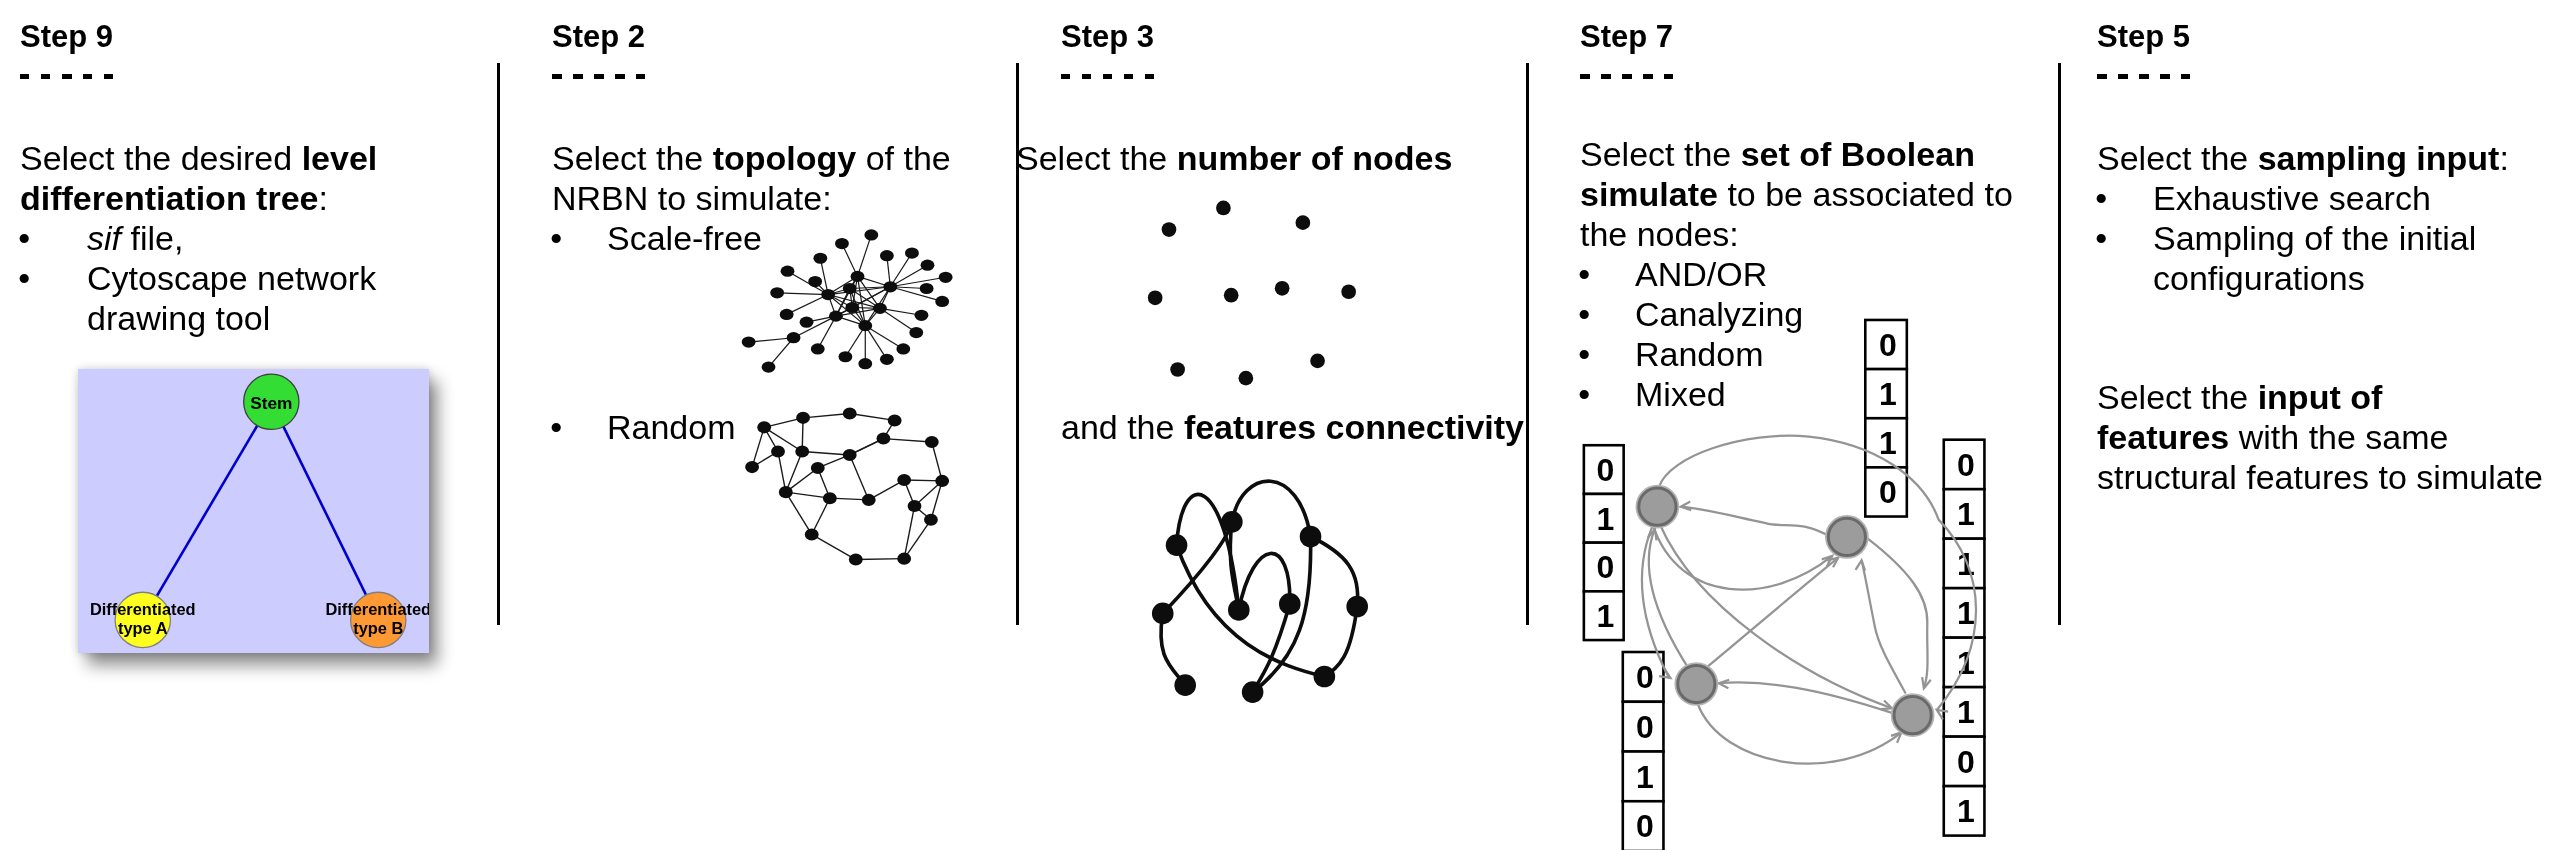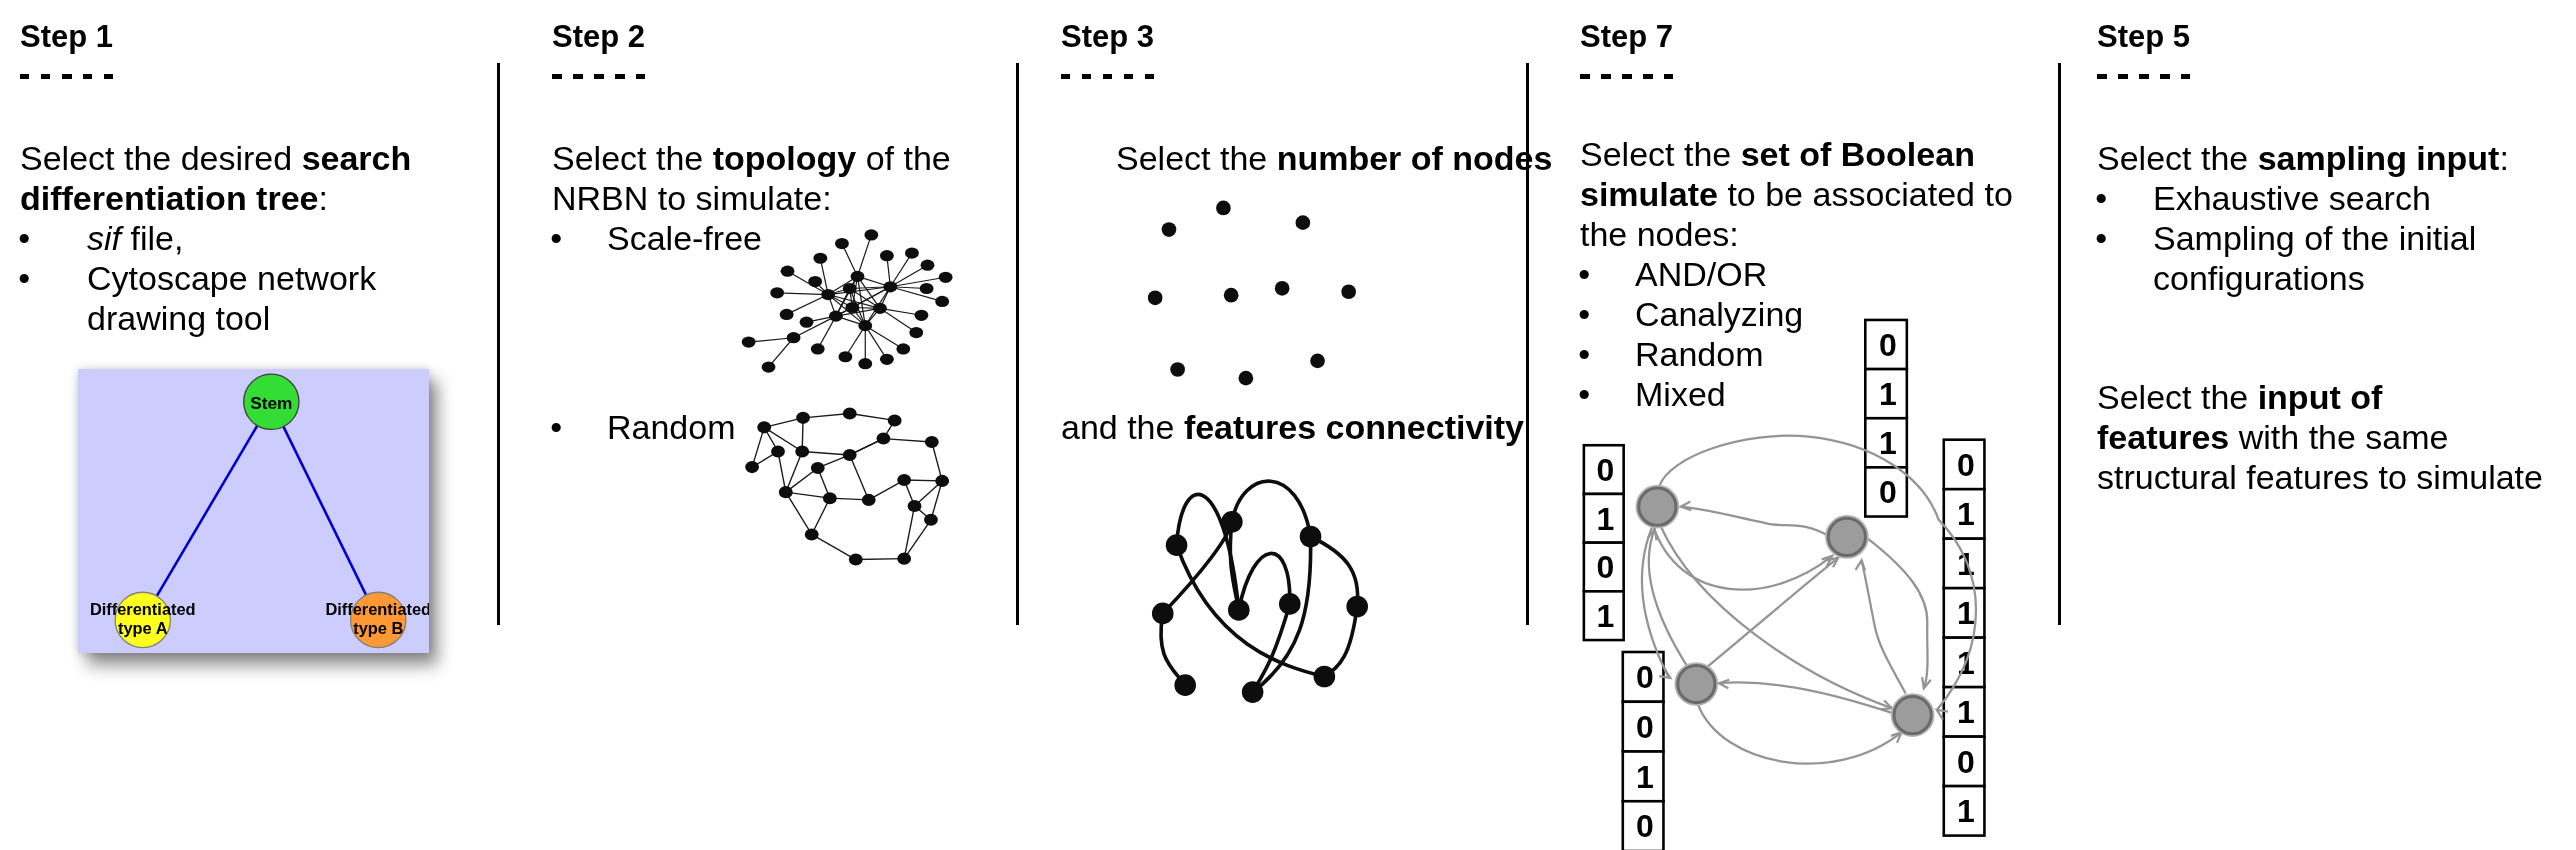--- a/index.html
+++ b/index.html
@@ -7,46 +7,46 @@
 .sep{position:absolute;top:63px;width:3px;height:562px;background:#000}
 .body{position:absolute;font-size:34px;line-height:40px;white-space:nowrap}
 .li{position:relative}
 .m{position:absolute}
 b{font-weight:bold}
 </style></head><body>
 <div class="sep" style="left:497px"></div>
 <div class="sep" style="left:1016px"></div>
 <div class="sep" style="left:1526px"></div>
 <div class="sep" style="left:2058px"></div>
-<div class="h" style="left:20px">Step 1</div>
+<div class="h" style="left:20px">Step 9</div>
 <div class="h" style="left:552px">Step 2</div>
 <div class="h" style="left:1061px">Step 3</div>
 <div class="h" style="left:1580px">Step 7</div>
 <div class="h" style="left:2097px">Step 5</div>
 <div class="dash" style="left:20px"></div>
 <div class="dash" style="left:552px"></div>
 <div class="dash" style="left:1061px"></div>
 <div class="dash" style="left:1580px"></div>
 <div class="dash" style="left:2097px"></div>
 
 <div class="body" style="left:20px;top:138px">
-Select the desired <b>search</b><br><b>differentiation tree</b>:
+Select the desired <b>level</b><br><b>differentiation tree</b>:
 <div class="li" style="padding-left:67px"><span class="m" style="left:-1.7px">•</span><i>sif</i> file,</div>
 <div class="li" style="padding-left:67px"><span class="m" style="left:-1.7px">•</span>Cytoscape network<br>drawing tool</div>
 </div>
 
 <div class="body" style="left:552px;top:138px">
 Select the <b>topology</b> of the<br>NRBN to simulate:
 <div class="li" style="padding-left:55px"><span class="m" style="left:-1.7px">•</span>Scale-free</div>
 </div>
 <div class="body" style="left:552px;top:407px">
 <div class="li" style="padding-left:55px"><span class="m" style="left:-1.7px">•</span>Random</div>
 </div>
 
-<div class="body" style="left:1116px;top:138px">Select the <b>number of nodes</b></div>
+<div class="body" style="left:1016px;top:138px">Select the <b>number of nodes</b></div>
 <div class="body" style="left:1061px;top:407px">and the <b>features connectivity</b></div>
 
 <div class="body" style="left:1580px;top:134px;line-height:40px">
 Select the <b>set of Boolean</b><br><b>simulate</b> to be associated to<br>the nodes:
 <div class="li" style="padding-left:55px"><span class="m" style="left:-1.7px">•</span>AND/OR</div>
 <div class="li" style="padding-left:55px"><span class="m" style="left:-1.7px">•</span>Canalyzing</div>
 <div class="li" style="padding-left:55px"><span class="m" style="left:-1.7px">•</span>Random</div>
 <div class="li" style="padding-left:55px"><span class="m" style="left:-1.7px">•</span>Mixed</div>
 </div>
 

